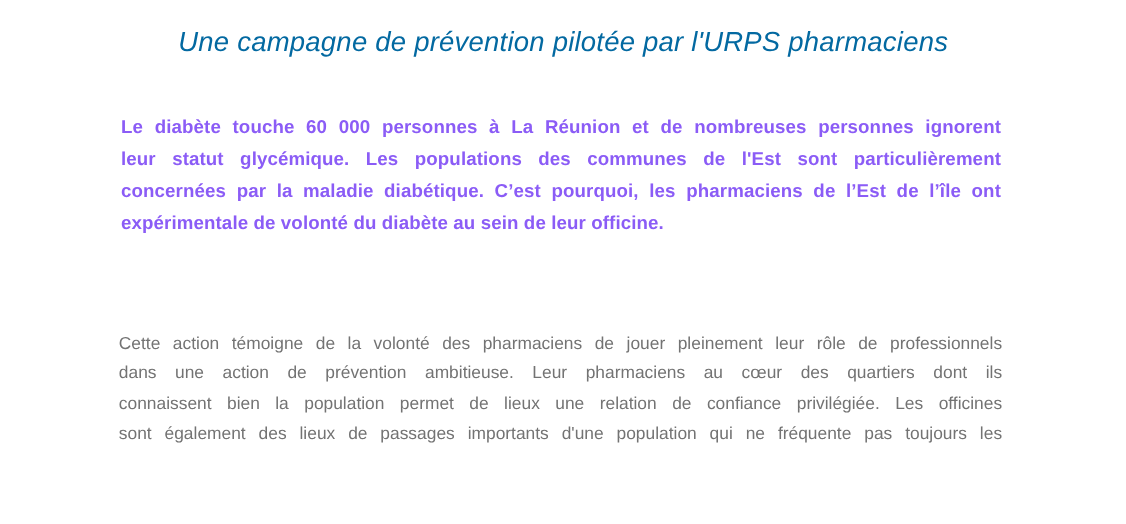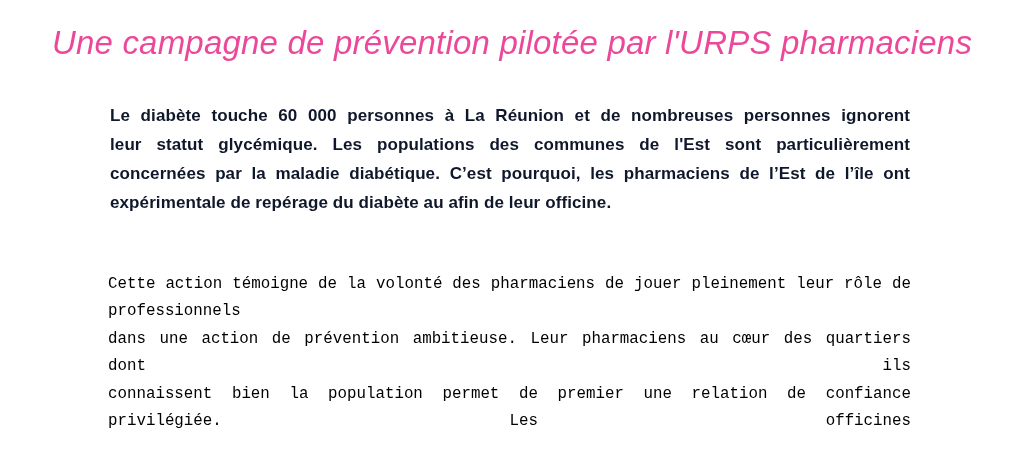--- a/index.html
+++ b/index.html
@@ -16,66 +16,66 @@
     font-family: "Liberation Sans", sans-serif;
   }
   .doc-title {
     position: absolute;
     top: 24px;
     left: 0;
     width: 100%;
     text-align: center;
     font-style: italic;
     font-weight: 400;
-    font-size: 33px;
+    font-size: 25px;
     letter-spacing: 0.2px;
-    color: #ec4899;
+    color: #0369a1;
     white-space: nowrap;
   }
   .intro-para {
     position: absolute;
     left: 110px;
     top: 101px;
     width: 800px;
     font-size: 17px;
     font-weight: bold;
     line-height: 29px;
-    color: #0f172a;
+    color: #8b5cf6;
     letter-spacing: 0.1px;
   }
   .body-para {
     position: absolute;
     left: 108px;
-    top: 271px;
+    top: 299px;
     width: 803px;
     font-size: 15.8px;
     font-weight: 400;
     line-height: 27.4px;
-    color: #000000;
-    font-family: Liberation Mono, monospace;
+    color: #737373;
   }
   .jline {
     text-align: justify;
     text-align-last: justify;
   }
   .jline.last {
     text-align-last: left;
   }
 </style>
 </head>
 <body>
 
 <div class="page">
   <div class="doc-title">Une campagne de prévention pilotée par l'URPS pharmaciens</div>
 
   <div class="intro-para">
       <div class="jline">Le diabète touche 60 000 personnes à La Réunion et de nombreuses personnes ignorent</div>
       <div class="jline">leur statut glycémique. Les populations des communes de l'Est sont particulièrement</div>
       <div class="jline">concernées par la maladie diabétique. C’est pourquoi, les pharmaciens de l’Est de l’île ont</div>
-      <div class="jline last">expérimentale de repérage du diabète au afin de leur officine.</div>
+      <div class="jline last">expérimentale de volonté du diabète au sein de leur officine.</div>
     </div>
 
   <div class="body-para">
       <div class="jline">Cette action témoigne de la volonté des pharmaciens de jouer pleinement leur rôle de professionnels</div>
       <div class="jline">dans une action de prévention ambitieuse. Leur pharmaciens au cœur des quartiers dont ils</div>
-      <div class="jline">connaissent bien la population permet de premier une relation de confiance privilégiée. Les officines</div>
+      <div class="jline">connaissent bien la population permet de lieux une relation de confiance privilégiée. Les officines</div>
+      <div class="jline">sont également des lieux de passages importants d'une population qui ne fréquente pas toujours les</div>
     </div>
 </div>
 
 </body></html>

